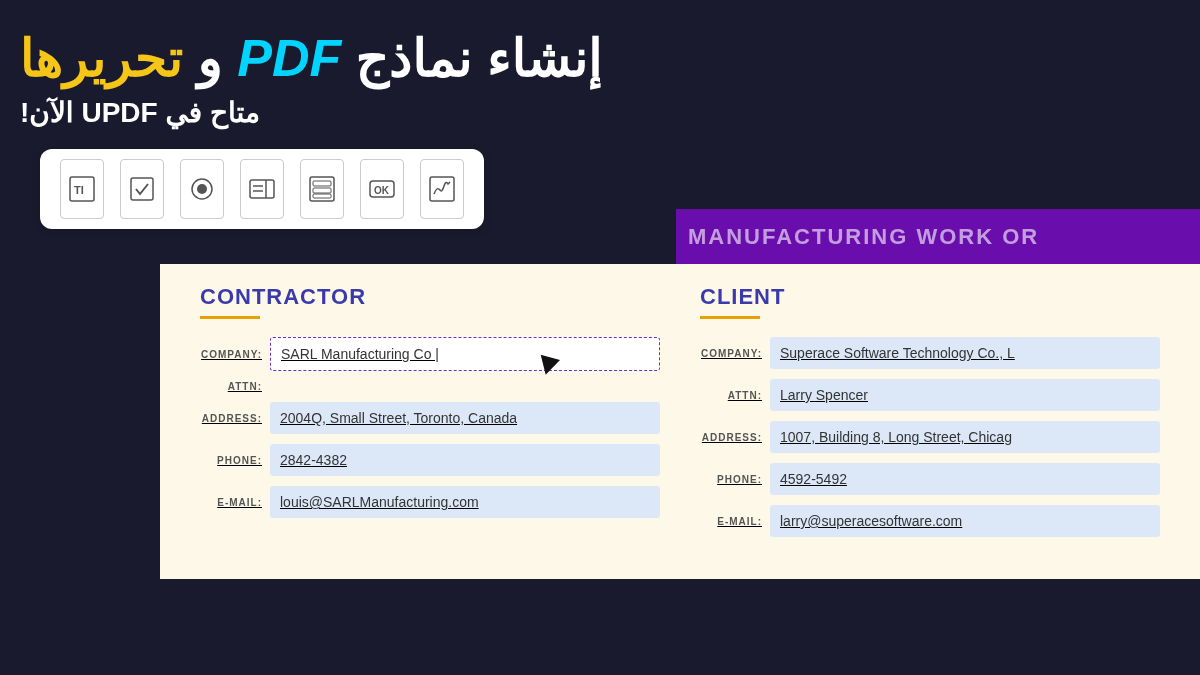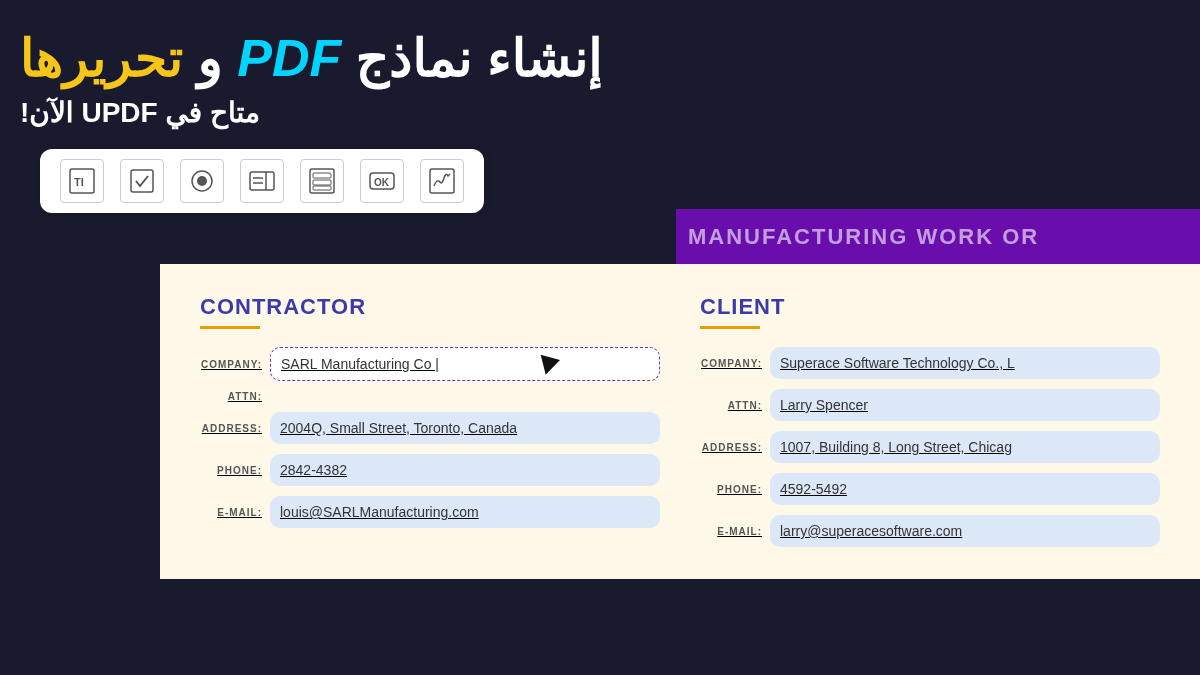--- a/index.html
+++ b/index.html
@@ -49,21 +49,21 @@
       align-items: center;
       gap: 16px;
       position: absolute;
       top: 0;
       left: 40px;
       z-index: 10;
       box-shadow: 0 2px 10px rgba(0,0,0,0.15);
     }
     .toolbar-icon {
       width: 44px;
-      height: 44px;
+      height: 60px;
       display: flex;
       align-items: center;
       justify-content: center;
       border: 1.5px solid #ccc;
       border-radius: 4px;
       font-size: 16px;
       cursor: pointer;
       background: white;
       color: #333;
     }
@@ -99,21 +99,21 @@
     }
 
     
     .document-body {
       position: absolute;
       top: 55px;
       left: 160px;
       right: 0;
       bottom: 0;
       background: #fdf8e8;
-      padding: 30px 40px;
+      padding: 20px 40px;
       display: flex;
       gap: 0;
     }
 
     
     .doc-column {
       flex: 1;
       padding-right: 20px;
     }
     .doc-column + .doc-column {
@@ -150,21 +150,21 @@
       min-width: 62px;
       text-align: right;
     }
     .form-input {
       flex: 1;
       background: #dce8f8;
       border: none;
       padding: 8px 10px;
       font-size: 14px;
       color: #333;
-      border-radius: 10px;
+      border-radius: 3px;
     }
     .form-input.active {
       background: white;
       border: 1.5px dashed #6a30c4;
       outline: none;
     }
 
     
     .cursor-arrow {
       position: absolute;

